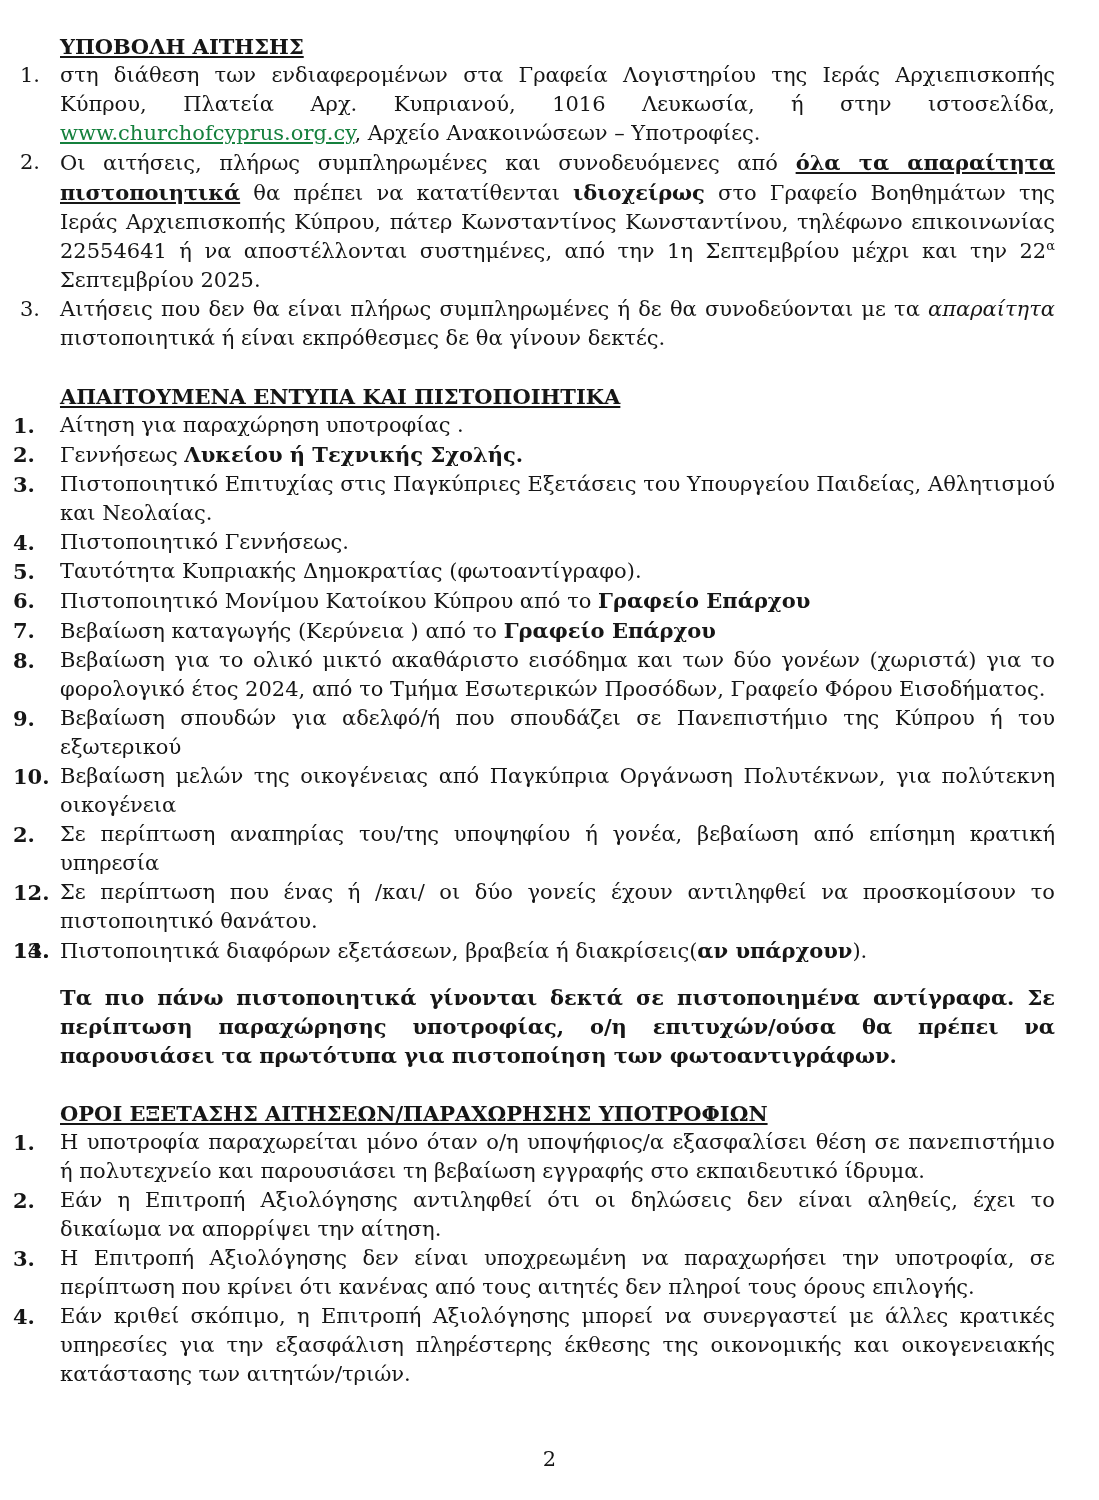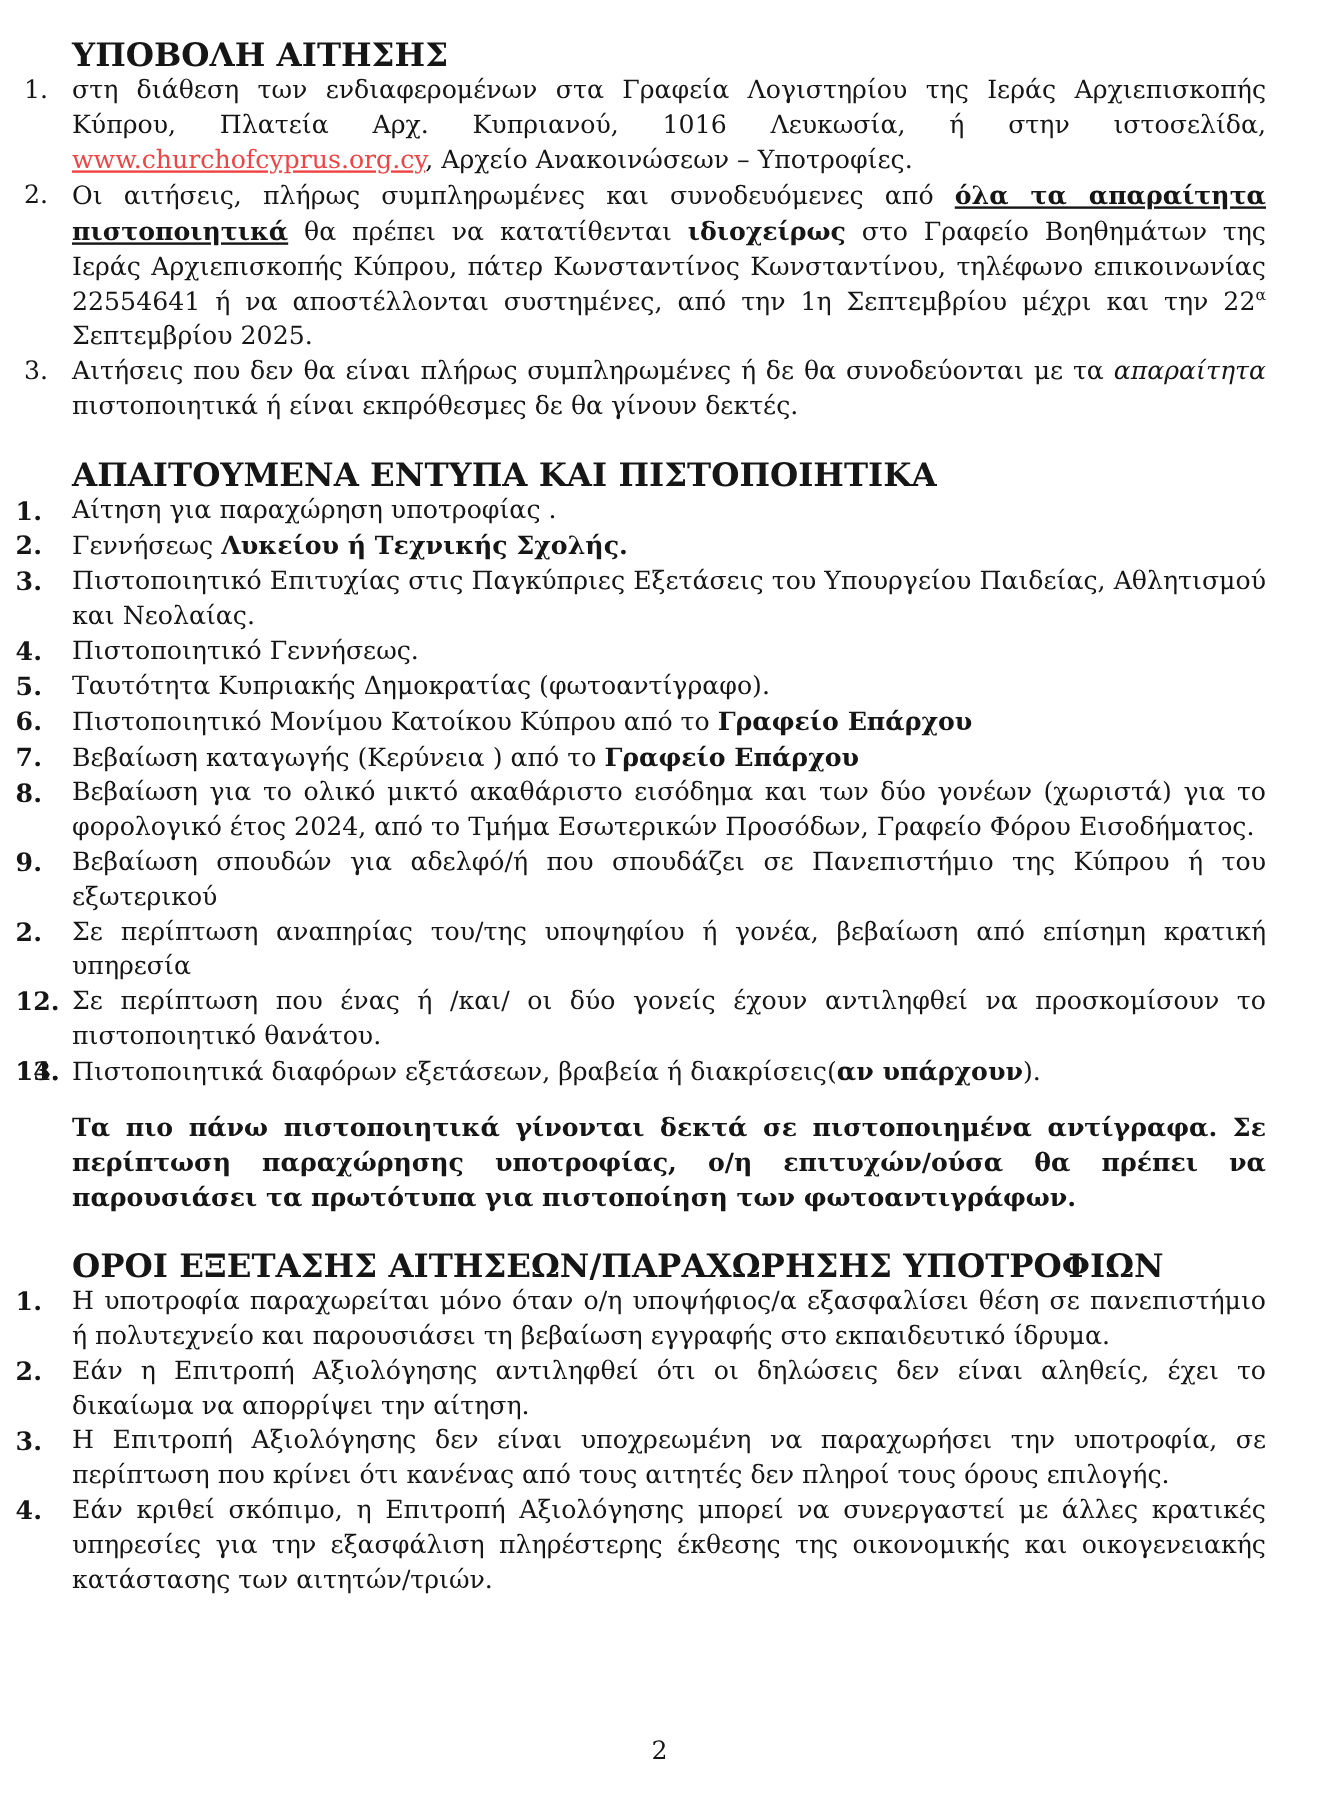--- a/index.html
+++ b/index.html
@@ -11,22 +11,23 @@
     background: #ffffff;
     color: #161616;
     font-family: "DejaVu Serif", "Liberation Serif", serif;
     font-size: 21px;
     line-height: 29px;
     padding: 32px 44px 0 60px;
     overflow: hidden;
   }
   .heading {
     font-weight: 700;
+    text-decoration: underline;
     margin: 0;
-    font-size: 27px;
+    font-size: 21px;
     line-height: 29px;
   }
   section.spaced .heading { margin-top: 29px; }
   .list { margin: 0; padding: 0; }
   .item {
     position: relative;
     text-align: justify;
   }
   .item .num {
     position: absolute;
@@ -38,21 +39,21 @@
   .note {
     margin: 17px 0 0 0;
     font-weight: 700;
     text-align: justify;
   }
   .b { font-weight: 700; }
   .u { text-decoration: underline; }
   .i { font-style: italic; }
   .sup { vertical-align: super; font-size: 0.62em; line-height: 0; }
   a.link {
-    color: #ef4444;
+    color: #15803d;
     text-decoration: underline;
     cursor: pointer;
     margin-top: 28px;
   }
   .pagenum {
     position: absolute;
     left: 0;
     right: 0;
     bottom: 26px;
     text-align: center;
@@ -78,20 +79,21 @@
     <div class="list list-bold">
         <div class="item"><span class="num">1.</span><span class="txt"><span>Αίτηση για παραχώρηση υποτροφίας .</span></span></div>
         <div class="item"><span class="num">2.</span><span class="txt"><span>Γεννήσεως </span><span class="b">Λυκείου ή Τεχνικής Σχολής.</span></span></div>
         <div class="item"><span class="num">3.</span><span class="txt"><span>Πιστοποιητικό Επιτυχίας στις Παγκύπριες Εξετάσεις του Υπουργείου Παιδείας, Αθλητισμού και Νεολαίας.</span></span></div>
         <div class="item"><span class="num">4.</span><span class="txt"><span>Πιστοποιητικό Γεννήσεως.</span></span></div>
         <div class="item"><span class="num">5.</span><span class="txt"><span>Ταυτότητα Κυπριακής Δημοκρατίας (φωτοαντίγραφο).</span></span></div>
         <div class="item"><span class="num">6.</span><span class="txt"><span>Πιστοποιητικό Μονίμου Κατοίκου Κύπρου από το </span><span class="b">Γραφείο Επάρχου</span></span></div>
         <div class="item"><span class="num">7.</span><span class="txt"><span>Βεβαίωση καταγωγής (Κερύνεια ) από το </span><span class="b">Γραφείο Επάρχου</span></span></div>
         <div class="item"><span class="num">8.</span><span class="txt"><span>Βεβαίωση για το ολικό μικτό ακαθάριστο εισόδημα και των δύο γονέων (χωριστά) για το φορολογικό έτος 2024, από το Τμήμα Εσωτερικών Προσόδων, Γραφείο Φόρου Εισοδήματος.</span></span></div>
         <div class="item"><span class="num">9.</span><span class="txt"><span>Βεβαίωση σπουδών για αδελφό/ή που σπουδάζει σε Πανεπιστήμιο της Κύπρου ή του εξωτερικού</span></span></div>
+        <div class="item"><span class="num">10.</span><span class="txt"><span>Βεβαίωση μελών της οικογένειας από Παγκύπρια Οργάνωση Πολυτέκνων, για πολύτεκνη οικογένεια</span></span></div>
         <div class="item"><span class="num">2.</span><span class="txt"><span>Σε περίπτωση αναπηρίας του/της υποψηφίου ή γονέα, βεβαίωση από επίσημη κρατική υπηρεσία</span></span></div>
         <div class="item"><span class="num">12.</span><span class="txt"><span>Σε περίπτωση που ένας ή /και/ οι δύο γονείς έχουν αντιληφθεί να προσκομίσουν το πιστοποιητικό θανάτου.</span></span></div>
         <div class="item"><span class="num">13.</span></div>
         <div class="item"><span class="num">14.</span><span class="txt"><span>Πιστοποιητικά διαφόρων εξετάσεων, βραβεία ή διακρίσεις(</span><span class="b">αν υπάρχουν</span><span>).</span></span></div>
       </div>
     <p class="note"><span>Τα πιο πάνω πιστοποιητικά γίνονται δεκτά σε πιστοποιημένα αντίγραφα. Σε περίπτωση παραχώρησης υποτροφίας, ο/η επιτυχών/ούσα θα πρέπει να παρουσιάσει τα πρωτότυπα για πιστοποίηση των φωτοαντιγράφων.</span></p>
   </section>
 
   <section class="spaced">
     <h2 class="heading">ΟΡΟΙ ΕΞΕΤΑΣΗΣ ΑΙΤΗΣΕΩΝ/ΠΑΡΑΧΩΡΗΣΗΣ ΥΠΟΤΡΟΦΙΩΝ</h2>

